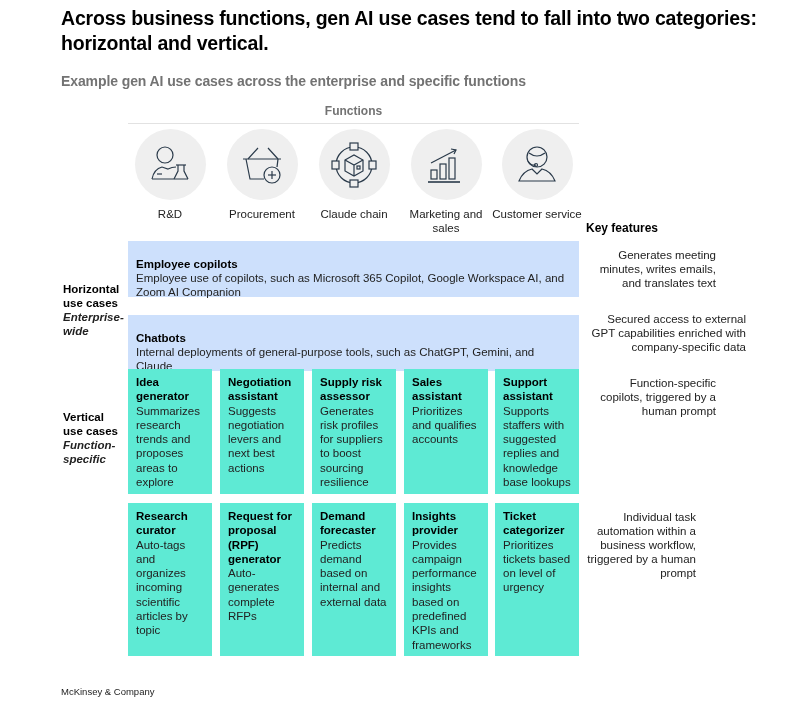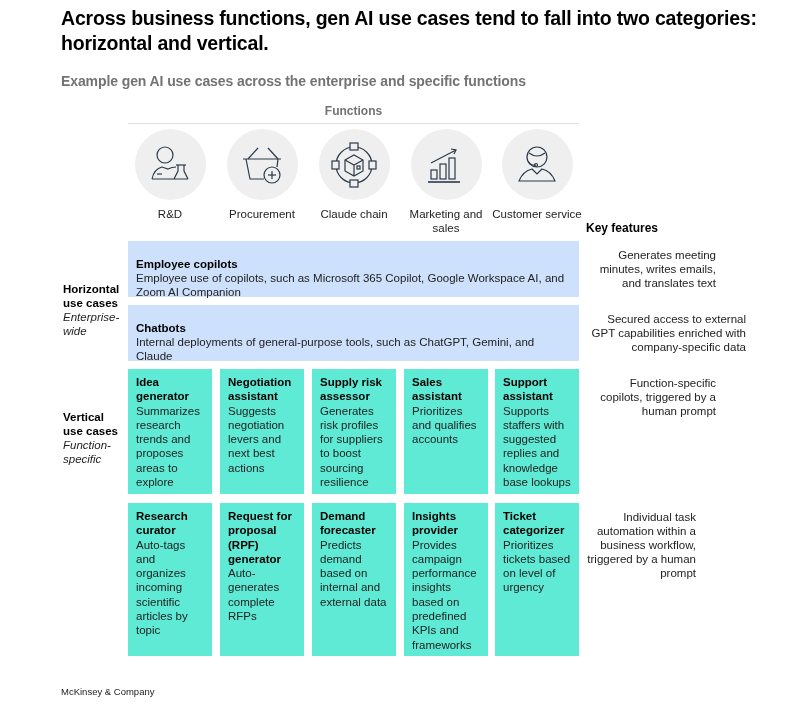--- a/index.html
+++ b/index.html
@@ -6,21 +6,21 @@
   body { width: 796px; height: 705px; background: #ffffff; font-family: "Liberation Sans", sans-serif; color: #1a1a1a; position: relative; overflow: hidden; }
   .title { position: absolute; left: 61px; top: 6px; width: 700px; font-size: 19.5px; font-weight: bold; line-height: 25px; color: #000; letter-spacing: -0.2px; }
   .subtitle { position: absolute; left: 61px; top: 73px; font-size: 14px; font-weight: bold; color: #737373; letter-spacing: -0.1px; }
   .func-header { position: absolute; left: 128px; top: 104px; width: 451px; text-align: center; font-size: 12px; font-weight: bold; color: #737373; padding-bottom: 5px; border-bottom: 1px solid #e2e2e2; }
   .func { position: absolute; top: 129px; width: 92px; text-align: center; }
   .func .circle { width: 71px; height: 71px; border-radius: 50%; background: #efefef; margin: 0 auto; display: flex; align-items: center; justify-content: center; }
   .func .label { font-size: 11.5px; color: #222; margin-top: 7px; line-height: 14px; }
   .keyhead { position: absolute; left: 586px; top: 221px; font-size: 12px; font-weight: bold; color: #000; }
   .rowlabel { position: absolute; left: 63px; font-size: 11.5px; line-height: 14px; color: #000; margin-top: 34px; }
   .rowlabel b { font-weight: bold; display: block; }
-  .rowlabel i { font-style: italic; display: block; color: #222; }
+  .rowlabel i { font-style: italic; display: block; color: #222; font-weight: bold; }
   .hbox { position: absolute; left: 128px; width: 451px; background: #cde0fc; padding: 16px 8px; font-size: 11.5px; line-height: 14px; color: #222; }
   .hbox .name { font-weight: bold; color: #000; display: block; }
   .vbox { position: absolute; width: 84px; background: #5eead4; padding: 6px 8px; font-size: 11.5px; line-height: 14.3px; color: #222; }
   .vbox .name { font-weight: bold; color: #000; display: block; }
   .feature { position: absolute; left: 586px; width: 160px; font-size: 11.5px; line-height: 14px; color: #222; text-align: right; }
   .footer { position: absolute; left: 61px; top: 686px; font-size: 9.5px; color: #222; }
   svg { display: block; }
 </style>
 </head>
 <body>
@@ -108,21 +108,21 @@
   <b>Horizontal use cases</b>
   <i>Enterprise-wide</i>
 </div>
 
 <div class="hbox" style="top:241px;height:56px">
   <span class="name">Employee copilots</span>
   <span>Employee use of copilots, such as Microsoft 365 Copilot, Google Workspace AI, and Zoom AI Companion</span>
 </div>
 <div class="feature" style="top:248px;width:130px">Generates meeting minutes, writes emails, and translates text</div>
 
-<div class="hbox" style="top:305px;height:56px">
+<div class="hbox" style="top:315px;height:56px">
   <span class="name">Chatbots</span>
   <span>Internal deployments of general-purpose tools, such as ChatGPT, Gemini, and Claude</span>
 </div>
 <div class="feature" style="top:312px;width:160px">Secured access to external GPT capabilities enriched with company-specific data</div>
 
 <div class="rowlabel" style="top:376px;width:62px">
   <b>Vertical use cases</b>
   <i>Function-specific</i>
 </div>
 

